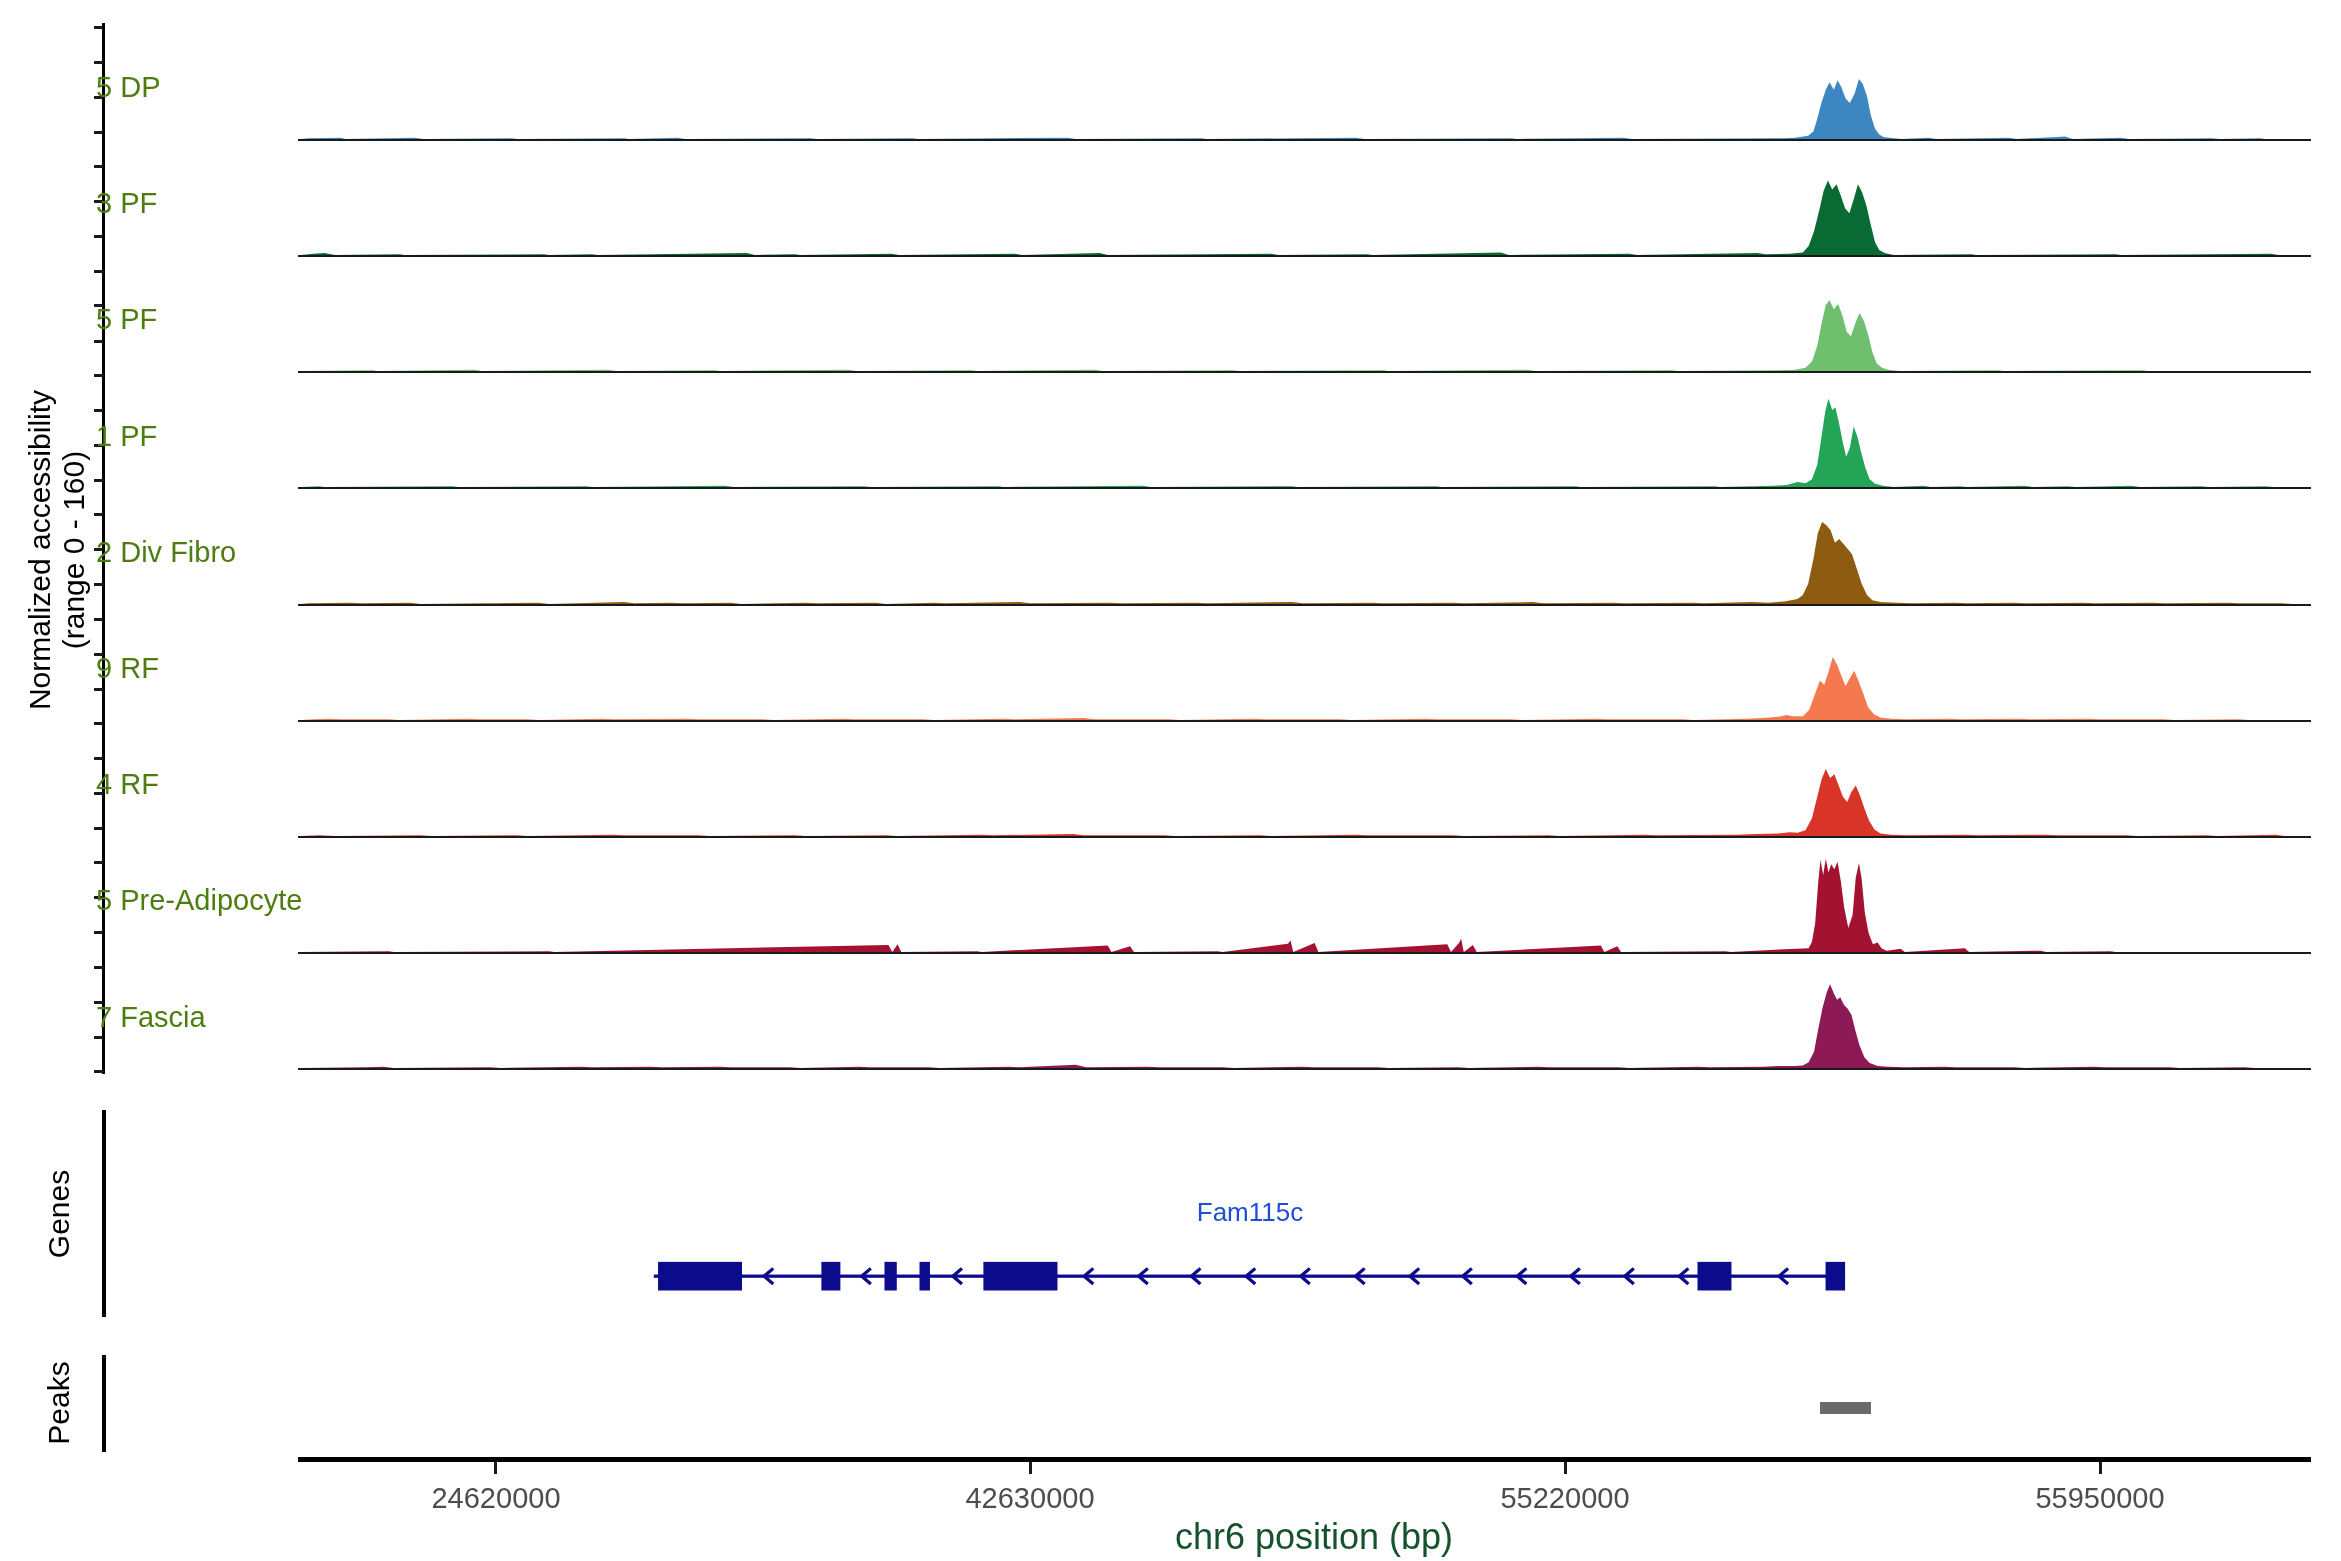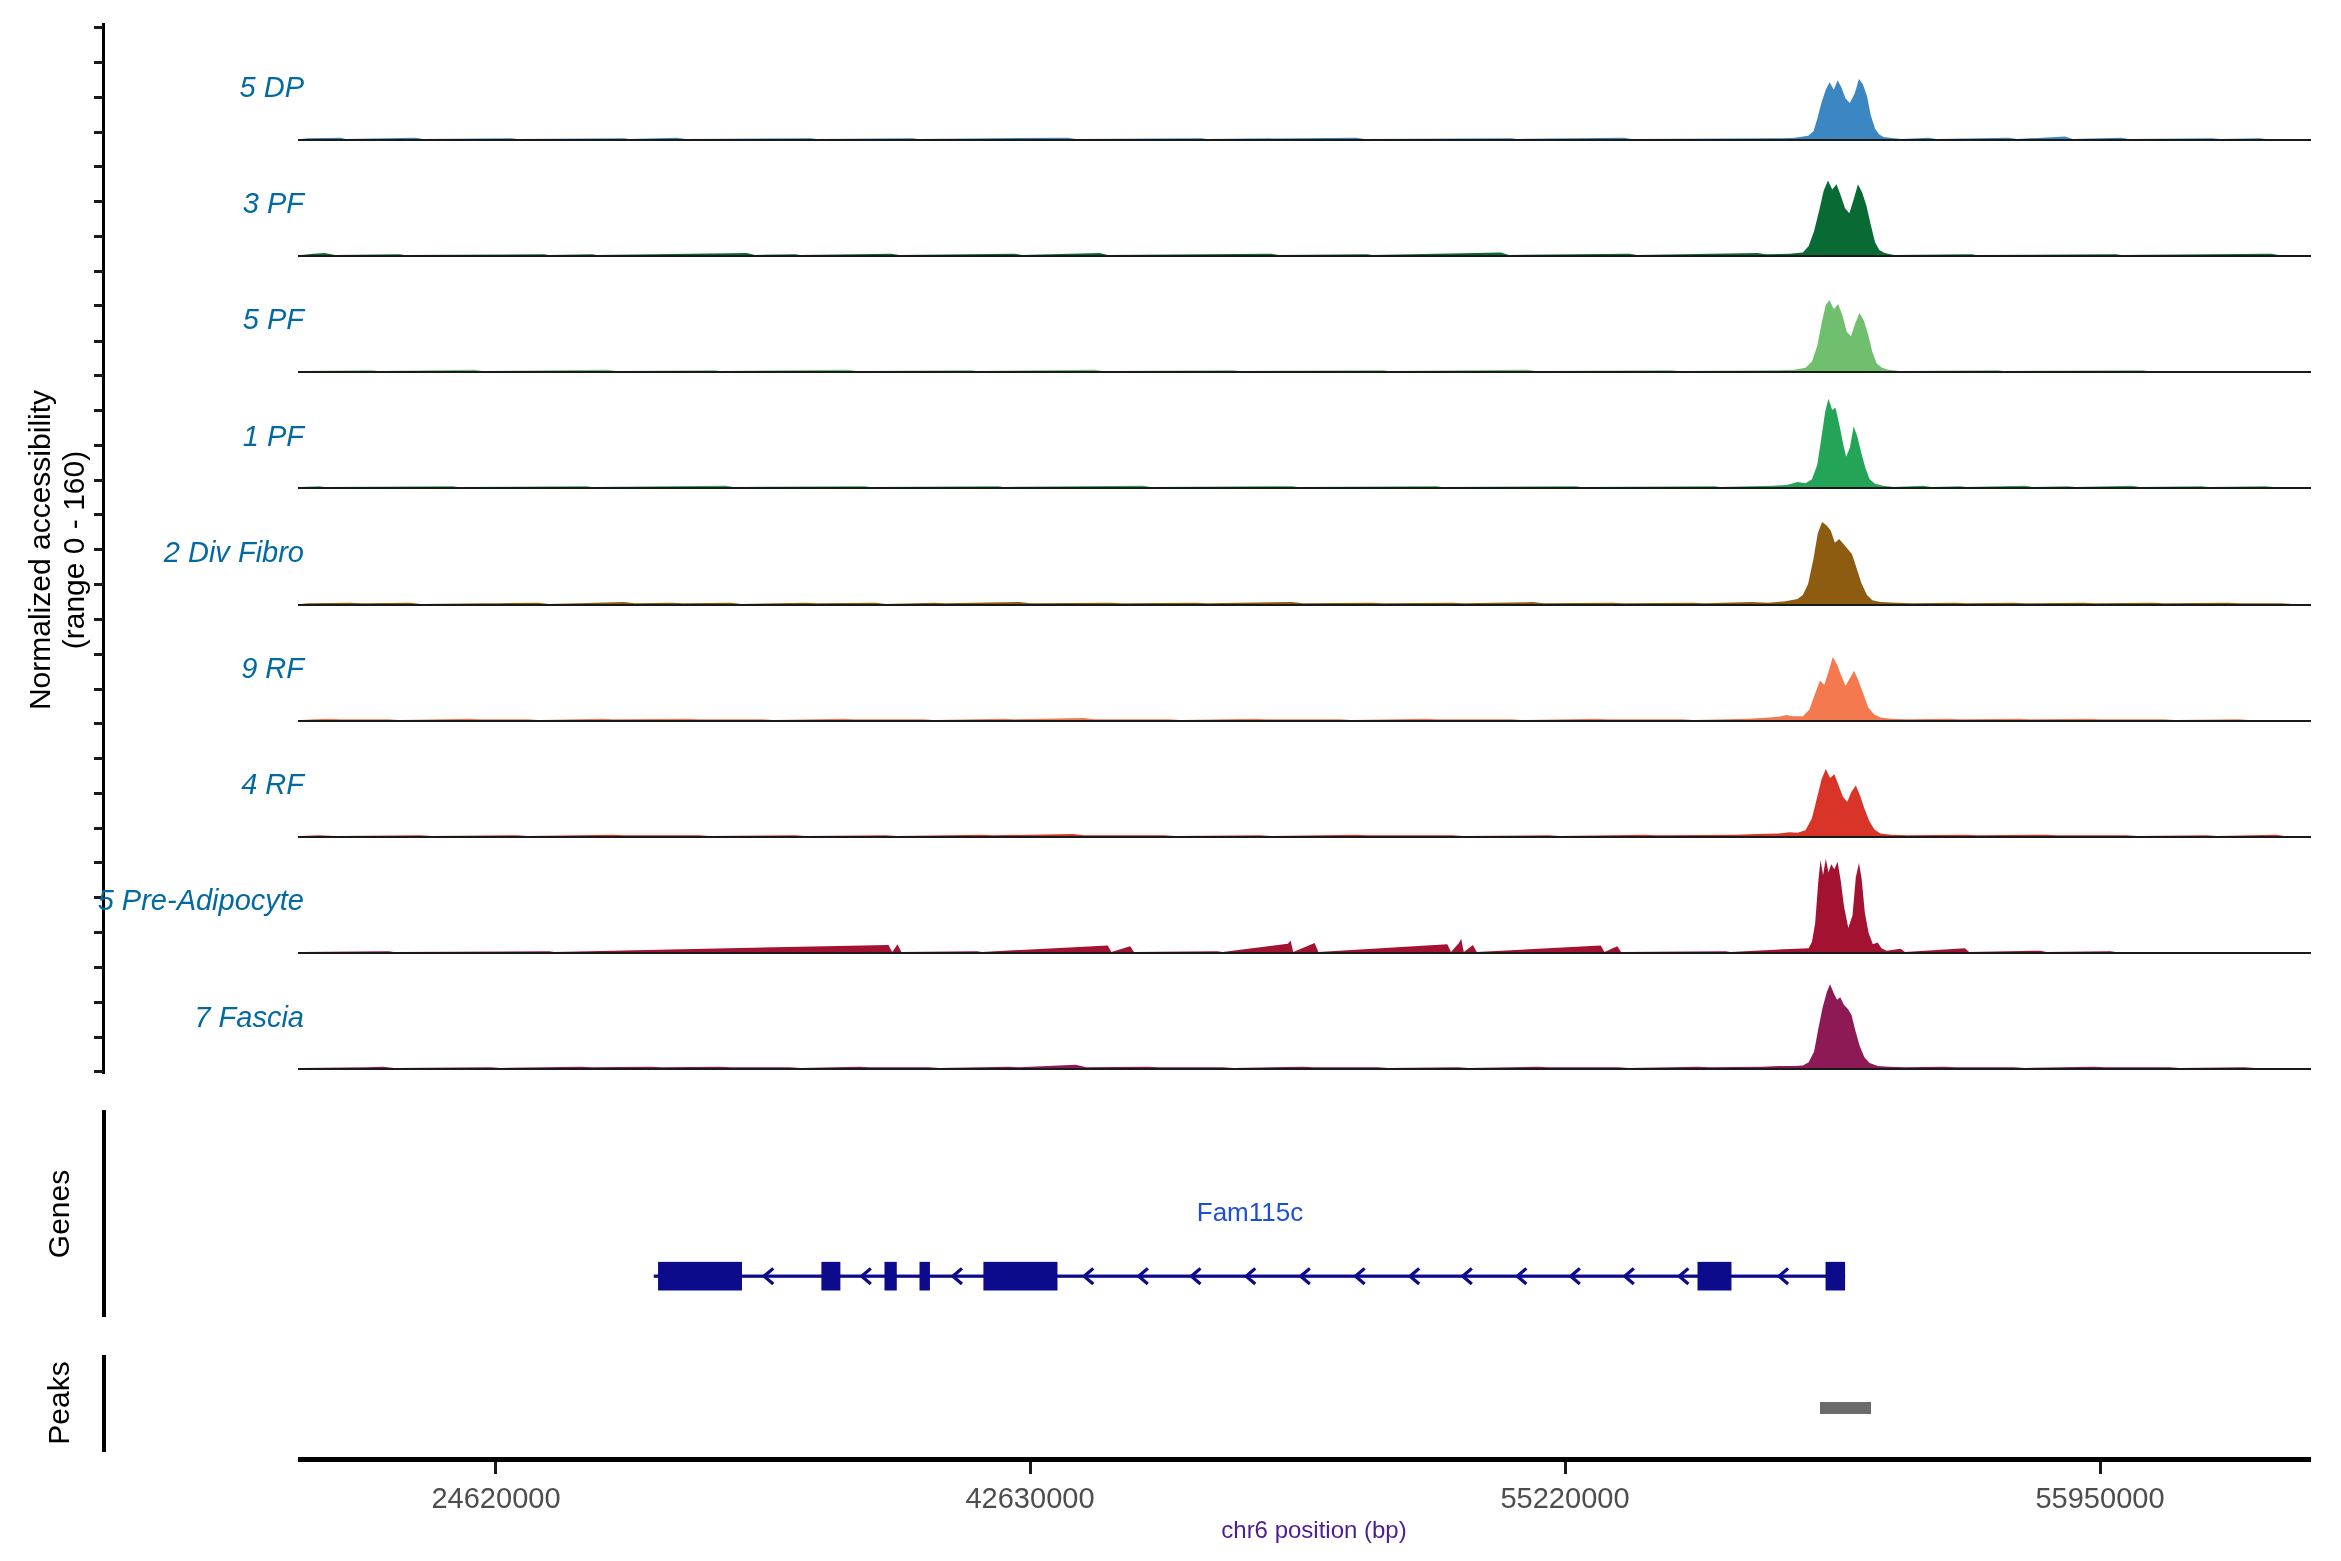--- a/index.html
+++ b/index.html
@@ -8,25 +8,24 @@
     width:2342px;
     height:1561px;
     background:#ffffff;
     font-family:"Liberation Sans", sans-serif;
     overflow:hidden;
   }
   .abs{position:absolute;}
   .track-label{
     position:absolute;
     width:208px;
-    text-align:right;
+    text-align:left;
     font-size:29px;
-    color:#0369a1;
-    white-space:nowrap;
-    font-style:italic;
+    color:#4d7c0f;
+    white-space:nowrap;
   }
   .rot-label{
     position:absolute;
     transform:translate(-50%,-50%) rotate(-90deg);
     transform-origin:center center;
     font-size:30px;
     color:#000000;
     white-space:nowrap;
   }
   .vline{position:absolute;background:#000000;}
@@ -35,22 +34,22 @@
   .x-tick-label{
     position:absolute;
     transform:translateX(-50%);
     font-size:29px;
     color:#4d4d4d;
     white-space:nowrap;
   }
   .x-axis-title{
     position:absolute;
     transform:translateX(-50%);
-    font-size:24px;
-    color:#4c1d95;
+    font-size:36px;
+    color:#14532d;
     white-space:nowrap;
   }
   .gene-name{
     position:absolute;
     transform:translateX(-50%);
     font-size:26px;
     color:#1d4ed8;
     white-space:nowrap;
   }
   svg{display:block;}

